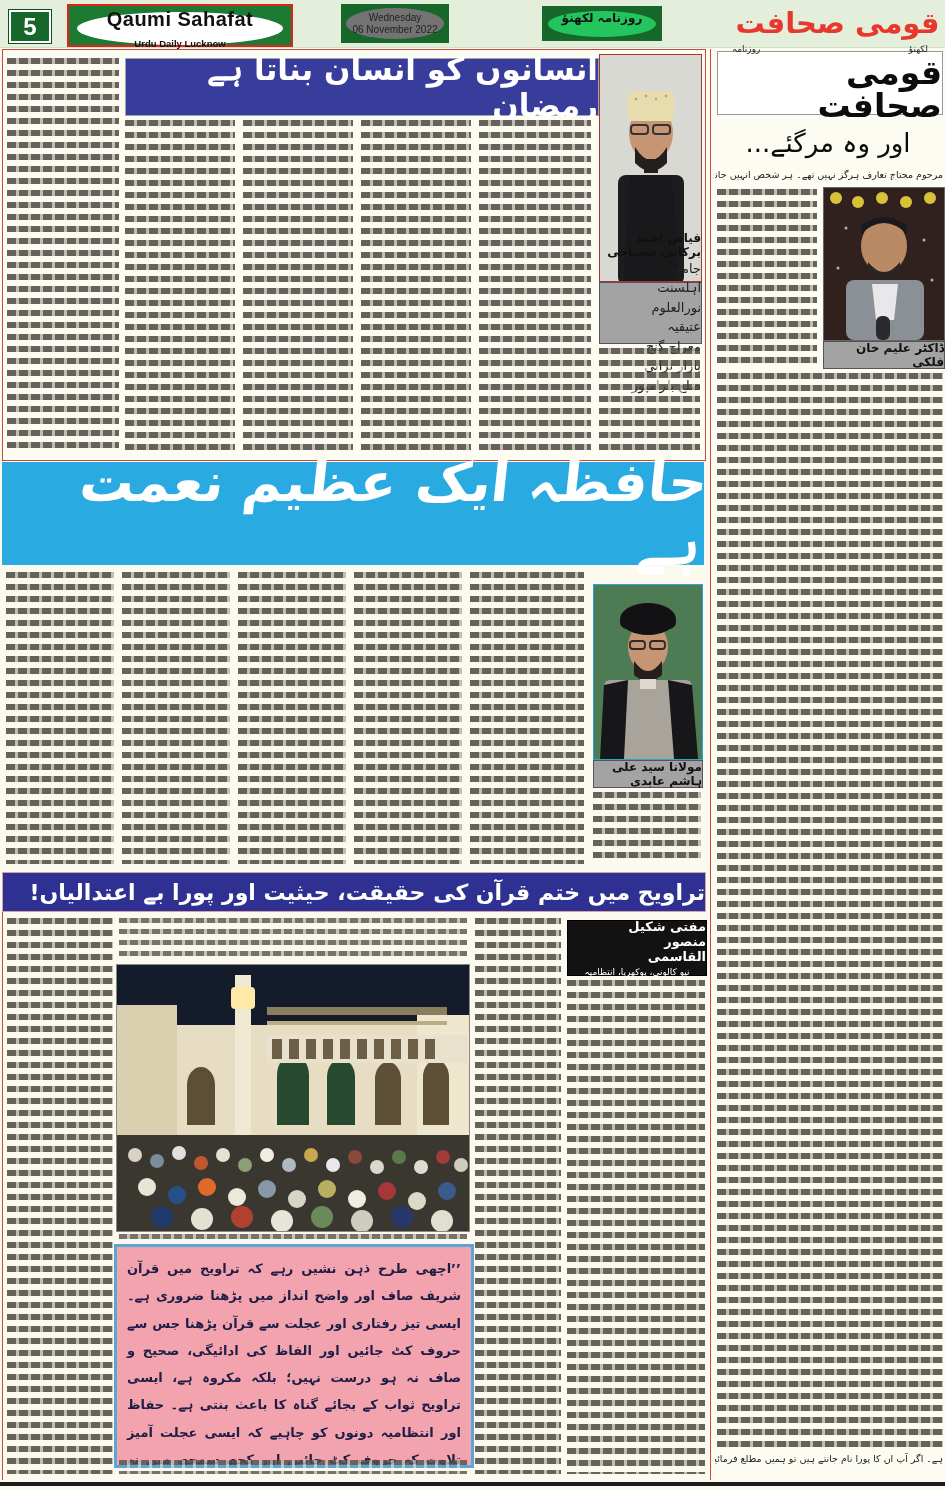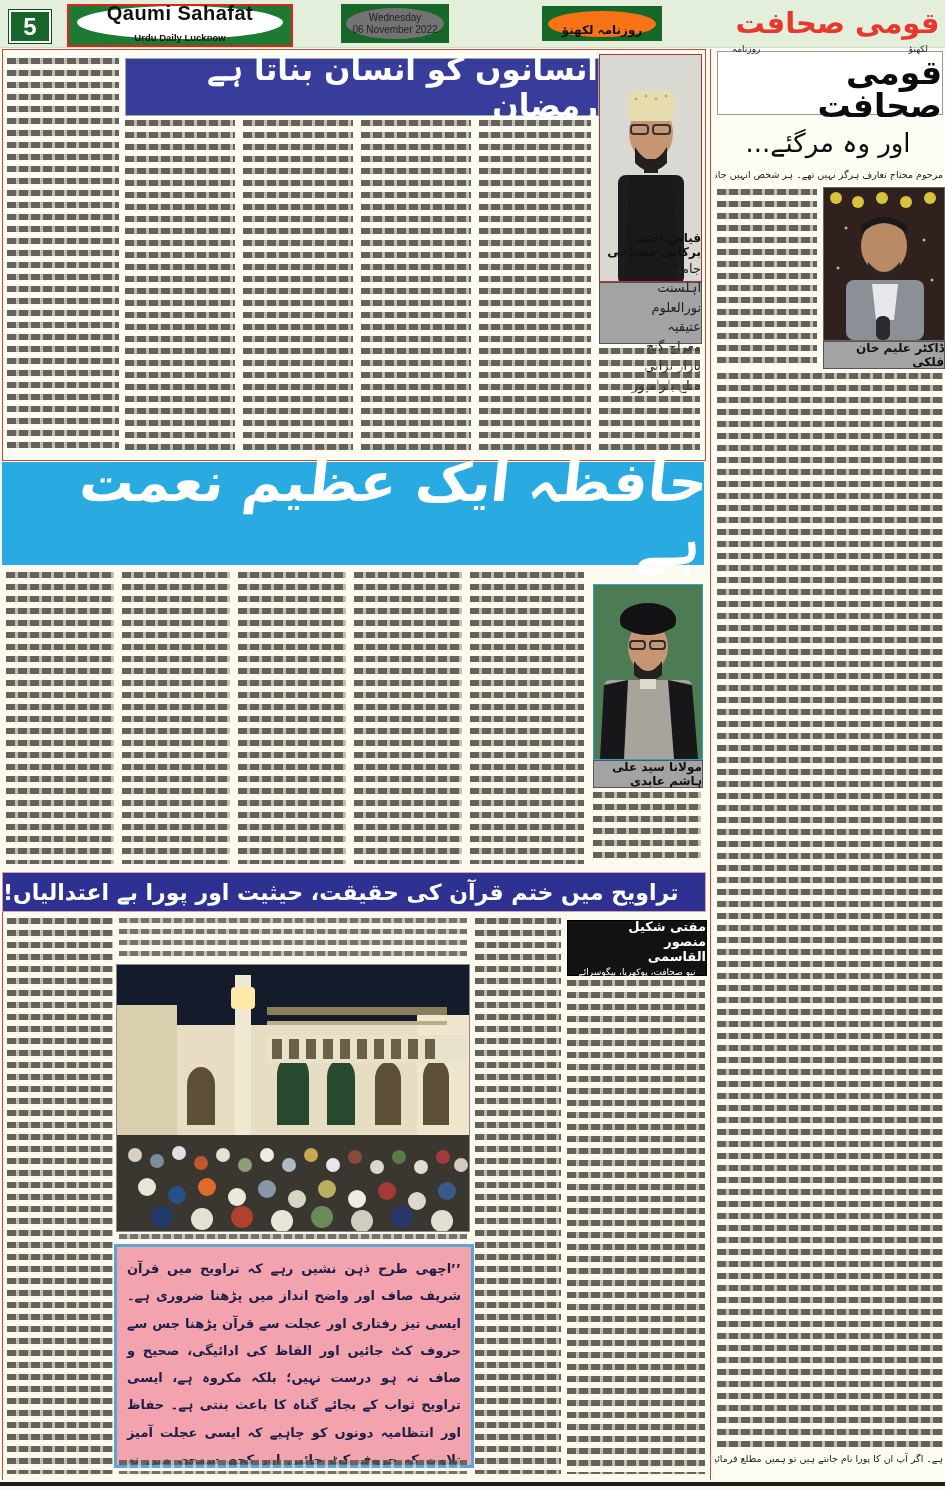--- a/index.html
+++ b/index.html
@@ -5,45 +5,45 @@
   html,body{margin:0;padding:0;}
   body{width:945px;height:1490px;position:relative;background:#fcfaee;
        font-family:"DejaVu Sans",sans-serif;overflow:hidden;}
   .abs{position:absolute;}
   
   .hdr{left:0;top:0;width:945px;height:47px;background:#e3efdb;border-bottom:1px solid #cfe0c4;}
   .pgnum{left:8px;top:9px;width:42px;height:33px;background:#17672b;border:1px solid #0c4d1e;
          box-shadow:inset 0 0 0 2px #fff;color:#fff;font-weight:bold;font-size:24px;
          display:flex;align-items:center;justify-content:center;font-family:"Liberation Sans",sans-serif;}
   .masthead{left:67px;top:4px;width:222px;height:39px;background:#1c7a33;border:2.5px solid #e0231c;
-            display:flex;align-items:flex-start;justify-content:center;}
+            display:flex;align-items:flex-end;justify-content:center;}
   .masthead .oval{background:#fff;border-radius:50%;width:206px;height:33px;display:flex;
                   flex-direction:column;align-items:center;justify-content:center;line-height:1;}
   .mh-title{font-family:"Liberation Sans",sans-serif;font-weight:bold;font-size:20px;color:#111;letter-spacing:.5px;}
   .mh-sub{font-family:"Liberation Sans",sans-serif;font-weight:bold;font-size:9.5px;color:#111;margin-top:10px;}
   .datebox{left:341px;top:4px;width:108px;height:39px;background:#17672b;display:flex;align-items:center;justify-content:center;}
   .datebox .oval{background:#737373;border-radius:50%;width:98px;height:31px;display:flex;flex-direction:column;
                  align-items:center;justify-content:center;line-height:1.2;}
   .dt{font-family:"Liberation Sans",sans-serif;font-size:10px;color:#222;}
   .nameplate{left:542px;top:6px;width:120px;height:35px;background:#17672b;display:flex;align-items:center;justify-content:center;}
-  .nameplate .oval{background:#f97316;border-radius:50%;width:108px;height:26px;display:flex;align-items:flex-end;justify-content:center;}
+  .nameplate .oval{background:#22c55e;border-radius:50%;width:108px;height:26px;display:flex;align-items:flex-start;justify-content:center;}
   .np-txt{font-size:12px;color:#111;font-weight:bold;}
   .sec-title{left:735px;top:2px;width:205px;height:42px;color:#e8372c;font-weight:bold;font-size:29px;
              display:flex;align-items:center;justify-content:center;}
   
   .sim{background-image:
         repeating-linear-gradient(90deg,rgba(252,250,238,0) 0 9px,rgba(252,250,238,.6) 9px 12px),
         repeating-linear-gradient(180deg,#45413a 0 6px,rgba(0,0,0,0) 6px 12px);
        opacity:.82;}
   .sim-lite{background-image:
         repeating-linear-gradient(90deg,rgba(252,250,238,0) 0 8px,rgba(252,250,238,.6) 8px 11px),
         repeating-linear-gradient(180deg,#55504a 0 5px,rgba(0,0,0,0) 5px 11px);
        opacity:.8;}
   .redbox{border:1.5px solid #c84b3a;}
-  .banner-navy{background:#383c9b;border:1px solid #9aa;color:#fff;display:flex;align-items:center;justify-content:flex-start;}
+  .banner-navy{background:#383c9b;border:1px solid #9aa;color:#fff;display:flex;align-items:center;justify-content:flex-end;}
   .banner-blue{background:#29abe2;color:#fff;display:flex;align-items:center;justify-content:center;}
   .urdu{direction:rtl;unicode-bidi:embed;}
   .capbox{background:#a3a3a3;border:1px solid #555;display:flex;flex-direction:column;align-items:center;justify-content:center;}
   .cap-name{font-weight:bold;font-size:12px;color:#111;}
   .cap-sub{font-size:13px;color:#222;line-height:1.5;margin-left:32px;}
   .photo-frame{border:1px solid #a33;overflow:hidden;background:#ddd;}
   .rule{background:#1d1d1d;}
   .lead-line{font-size:9.5px;color:#222;white-space:nowrap;overflow:hidden;text-align:center;}
   
   .pullquote{background:#f2a3ae;border:3px solid #5aa7d6;color:#1d1d46;font-weight:bold;
@@ -152,21 +152,21 @@
 
 <div class="abs banner-navy" style="left:2px;top:872px;width:702px;height:38px;background:#2e3192;border:1.5px solid #d9a0a8;">
   <span class="urdu" style="font-size:22px;font-weight:bold;">تراویح میں ختم قرآن کی حقیقت، حیثیت اور پورا بے اعتدالیاں!</span>
 </div>
 <div class="abs" style="left:2px;top:912px;width:702px;height:568px;border-left:1.5px solid #c84b3a;">
   <div class="abs sim" style="left:4px;top:6px;width:106px;height:556px;"></div>
   <div class="abs sim-lite" style="left:116px;top:6px;width:348px;height:44px;"></div>
 
   <div class="abs byline" style="left:564px;top:8px;width:138px;height:54px;">
     <div class="by-name urdu">مفتی شکیل منصور القاسمی</div>
-    <div class="by-loc urdu">نیو صحافت، پوکھریا، بیگوسرائے</div>
+    <div class="by-loc urdu">نیو کالونی، پوکھریا، انتظامیہ</div>
   </div>
   <div class="abs sim" style="left:472px;top:6px;width:86px;height:556px;"></div>
   <div class="abs sim" style="left:564px;top:68px;width:138px;height:494px;"></div>
 
   <div class="abs photo-frame" style="left:113px;top:52px;width:352px;height:266px;border-color:#888;">
     <svg width="352" height="266" viewBox="0 0 352 266">
       <rect width="352" height="266" fill="#141b2b"></rect>
       <rect x="0" y="60" width="352" height="120" fill="#e6ddc2"></rect>
       <rect x="0" y="40" width="60" height="140" fill="#d9cfae"></rect>
       <rect x="300" y="50" width="52" height="130" fill="#efe7cd"></rect>

